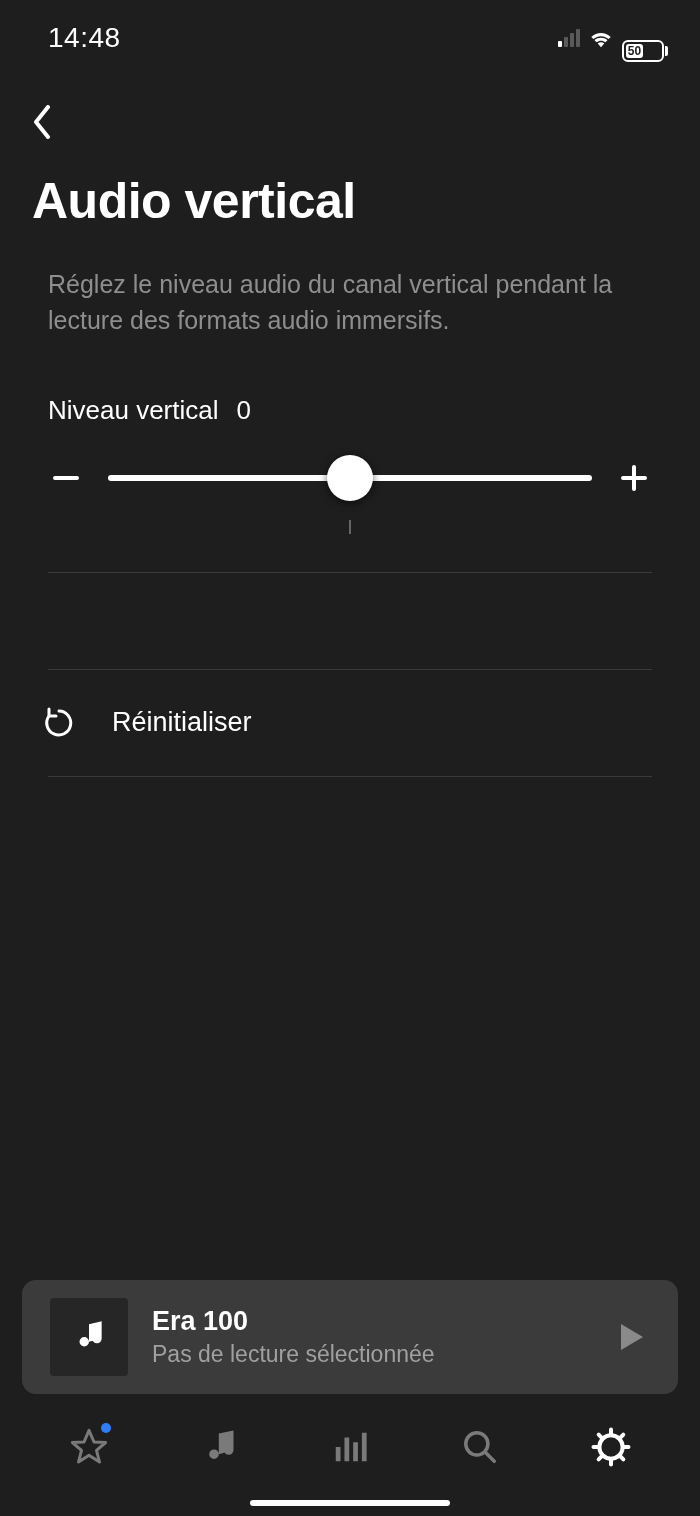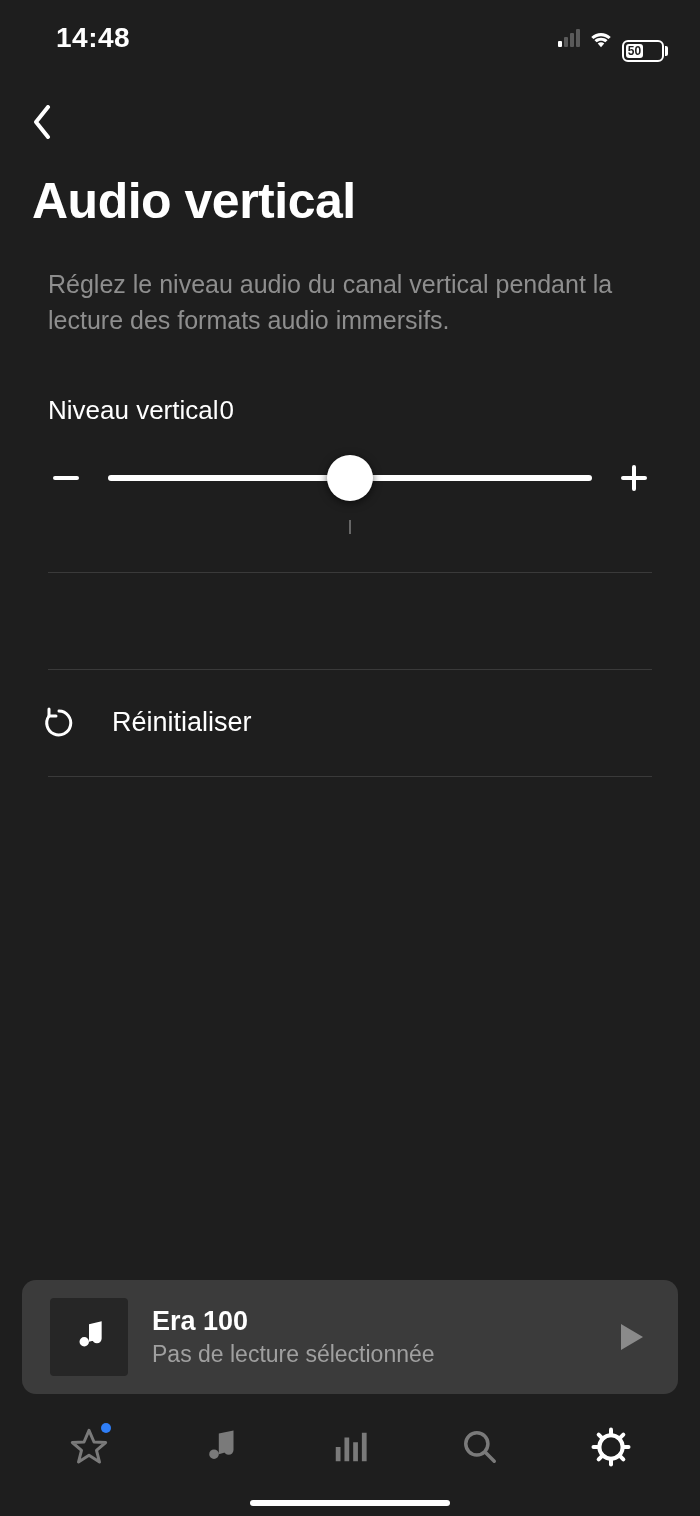--- a/index.html
+++ b/index.html
@@ -1,20 +1,20 @@
 <!DOCTYPE html>
 <html><head>
   <meta charset="utf-8">
   <style>
     * { margin: 0; padding: 0; box-sizing: border-box; }
     html, body { width: 700px; height: 1516px; background: #1e1e1e; color: #fff; font-family: -apple-system, BlinkMacSystemFont, "Segoe UI", Helvetica, Arial, sans-serif; overflow: hidden; }
     
     
     .status-bar { display: flex; justify-content: space-between; align-items: center; padding: 18px 32px 10px 48px; height: 68px; }
-    .status-time { font-size: 28px; font-weight: 700; letter-spacing: 0.5px; margin-left: 8px; }
+    .status-time { font-size: 28px; font-weight: 400; letter-spacing: 0.5px; }
     .status-right { display: flex; align-items: center; gap: 8px; }
     .signal-bars { display: flex; align-items: flex-end; gap: 2px; height: 18px; }
     .signal-bars span { width: 4px; background: #5a5a5a; border-radius: 1px; }
     .signal-bars span:nth-child(1) { height: 6px; background: #fff; }
     .signal-bars span:nth-child(2) { height: 10px; }
     .signal-bars span:nth-child(3) { height: 14px; }
     .signal-bars span:nth-child(4) { height: 18px; }
     .wifi-icon { width: 26px; height: 20px; }
     .battery { display: flex; align-items: center; margin-top: 26px; }
     .battery-body { width: 42px; height: 22px; border: 2px solid #fff; border-radius: 6px; position: relative; display:flex; align-items:center; justify-content:flex-start; padding:2px; }
@@ -23,21 +23,21 @@
 
     
     .nav-back { padding: 36px 24px 0 24px; }
     .back-btn { width: 36px; height: 36px; display: flex; align-items: center; justify-content: center; cursor: pointer; }
     
     .page-title { font-size: 50px; font-weight: 700; padding: 32px 16px 0 32px; letter-spacing: -0.5px; }
     .page-desc { font-size: 25px; color: #8e8e8e; padding: 36px 48px 0 48px; line-height: 1.45; }
 
     
     .slider-section { padding: 56px 48px 0 48px; }
-    .slider-label-row { font-size: 26px; font-weight: 500; display:flex; gap:1px; }
+    .slider-label-row { font-size: 26px; font-weight: 500; display:flex; gap:18px; }
     .slider-row { display: flex; align-items: center; gap: 24px; margin-top: 34px; }
     .slider-btn { width: 36px; height: 36px; display:flex; align-items:center; justify-content:center; color:#fff; cursor:pointer; }
     .slider-track { flex: 1; height: 6px; background: #fff; border-radius: 3px; position: relative; }
     .slider-thumb { position: absolute; top: 50%; left: 50%; transform: translate(-50%, -50%); width: 46px; height: 46px; background: #fff; border-radius: 50%; box-shadow: 0 2px 8px rgba(0,0,0,0.6); }
     .slider-tick { width: 2px; height: 14px; background: #666; margin: 24px auto 0 auto; }
 
     .divider { height: 1px; background: #3a3a3a; margin: 38px 48px 0 48px; }
     .gap-divider { height: 1px; background: #3a3a3a; margin: 96px 48px 0 48px; }
 
     

